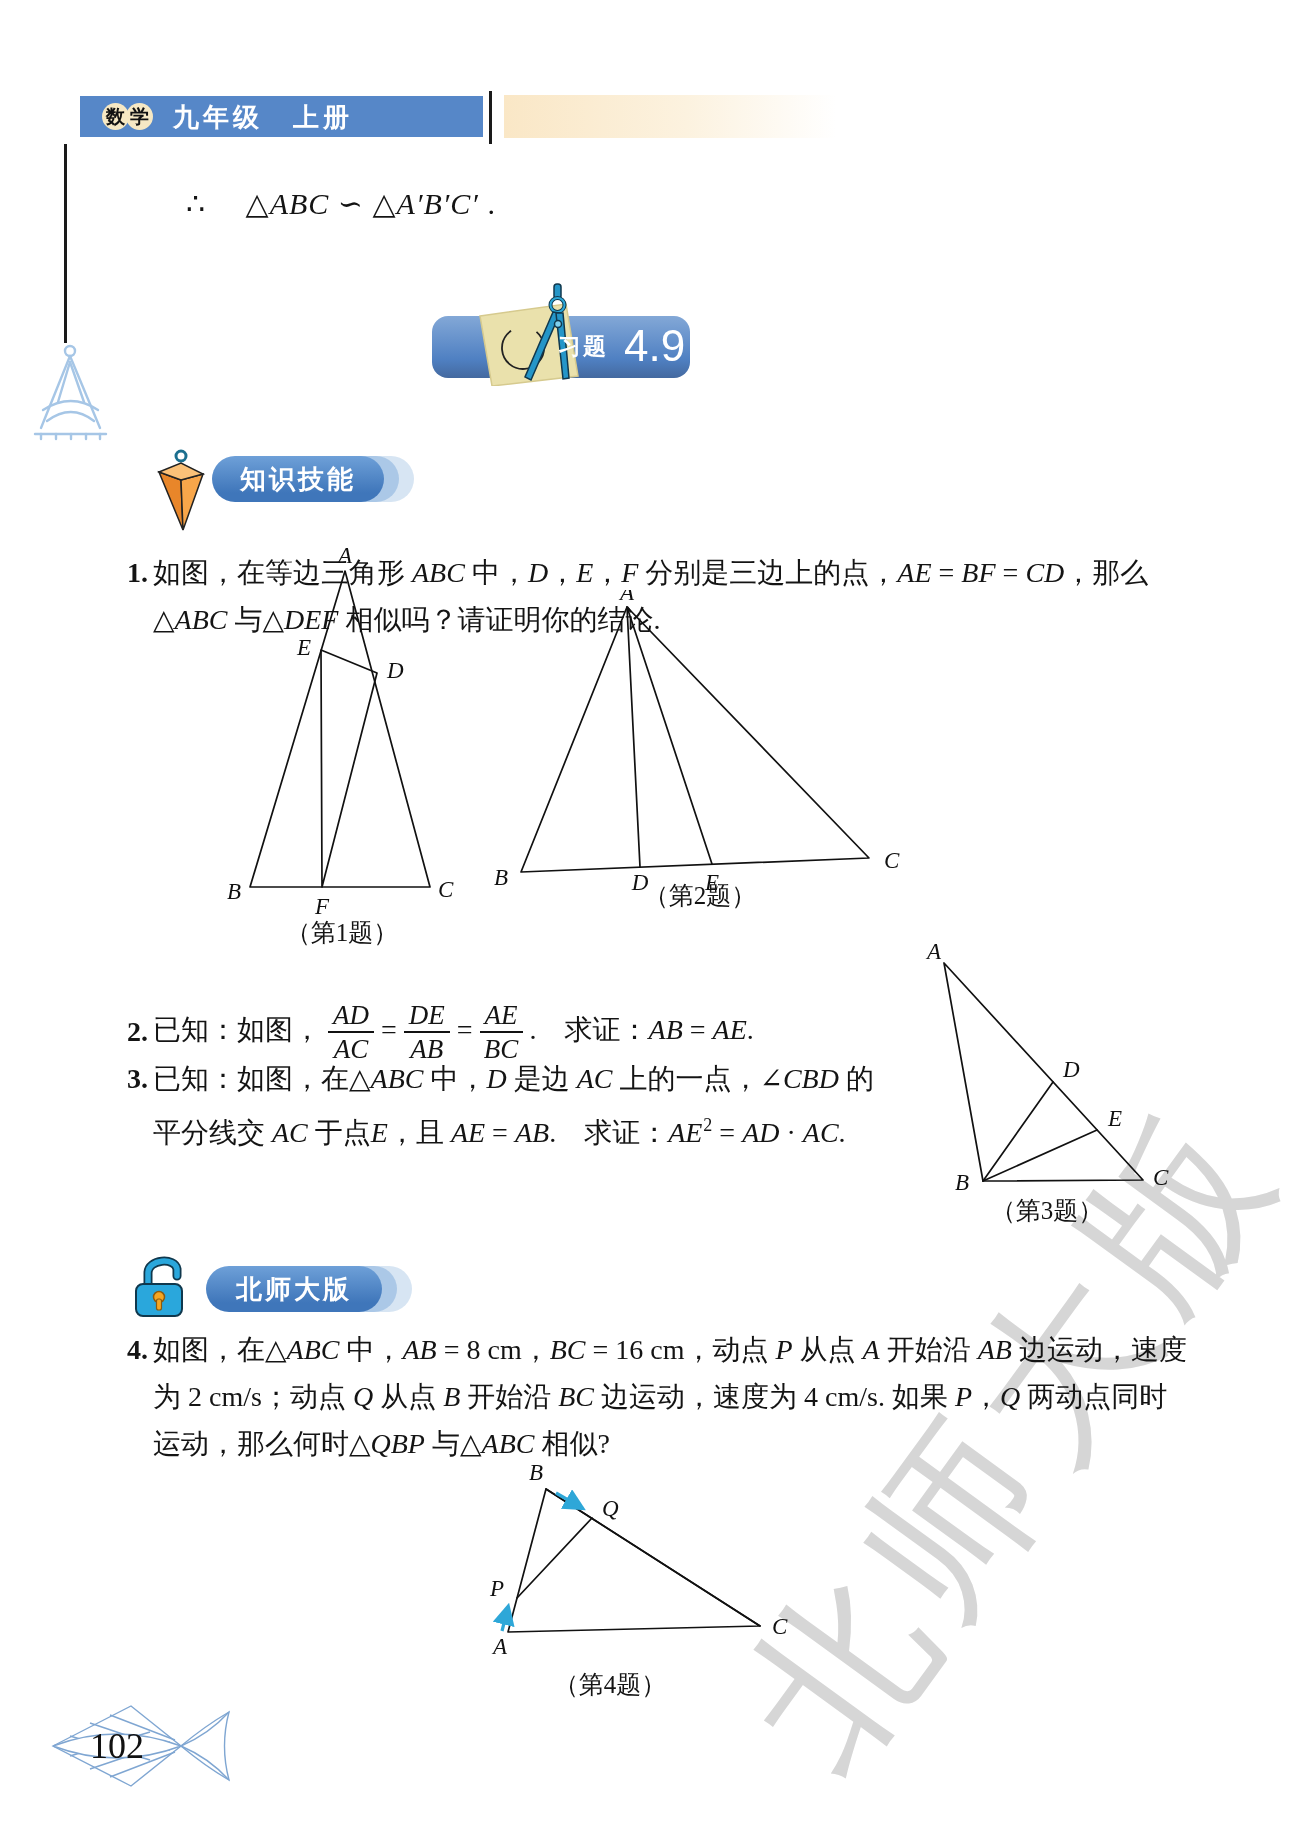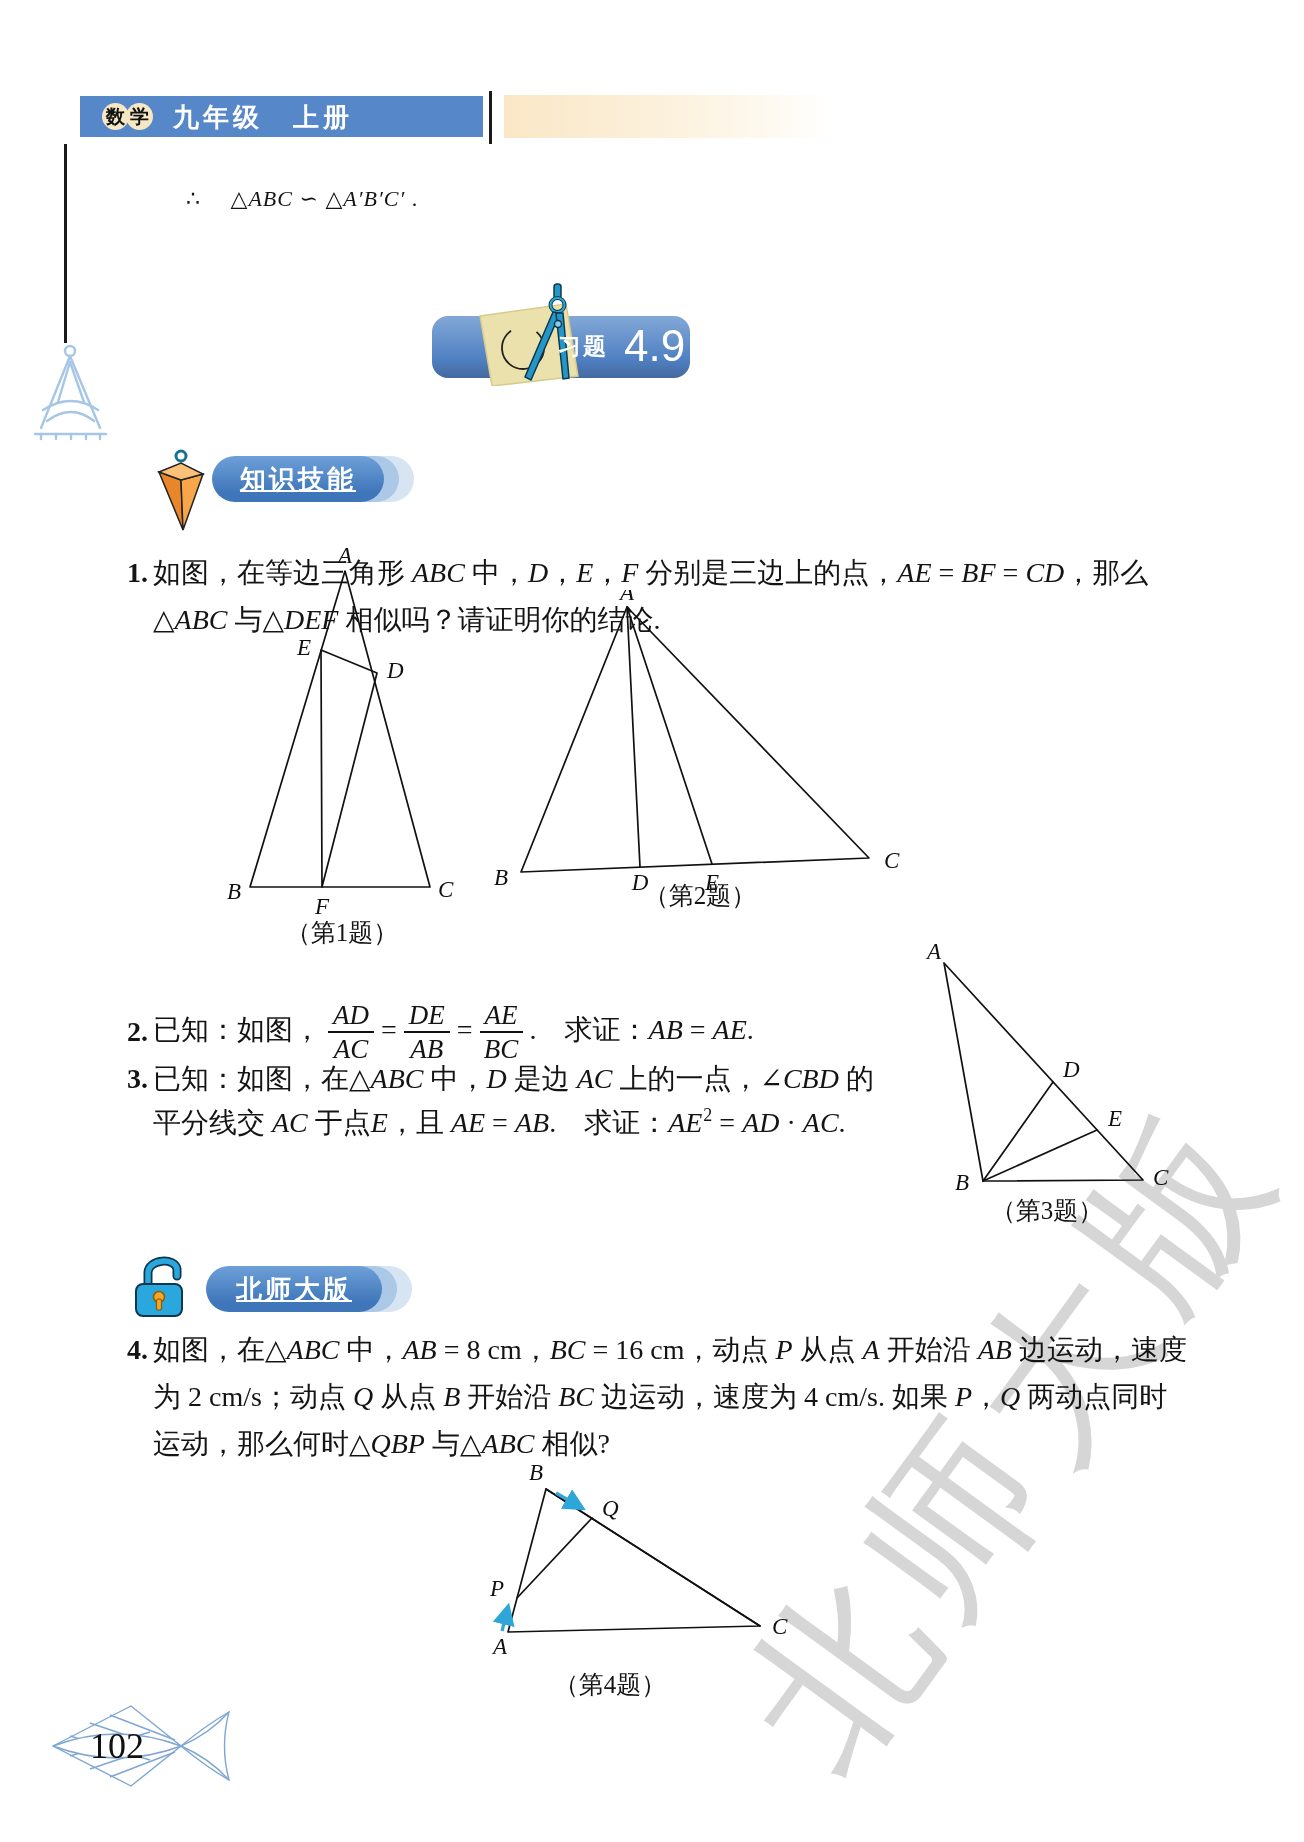--- a/index.html
+++ b/index.html
@@ -15,34 +15,34 @@
            font:bold 19px/27px "Liberation Sans","DejaVu Sans",sans-serif;text-align:center;}
   .subj .c + .c{margin-left:-3px;}
   .banner .t{margin-left:20px;color:#ffffff;letter-spacing:4px;
              font:bold 26px/26px "Liberation Sans","DejaVu Sans",sans-serif;}
   .hdiv{left:489px;top:91px;width:3px;height:53px;background:#1a1a1a;}
   .peach{left:504px;top:95px;width:332px;height:43px;
          background:linear-gradient(90deg,#fae7c6 0%,#fcf2df 55%,#ffffff 100%);}
   .lrule{left:64px;top:144px;width:3px;height:199px;background:#1a1a1a;}
 
   
-  .intro{left:186px;top:184px;font-size:22px;white-space:nowrap;letter-spacing:1px;}
+  .intro{left:186px;top:184px;font-size:30px;white-space:nowrap;letter-spacing:1px;}
 
   
   .exbadge{left:425px;top:282px;width:300px;height:104px;}
   .exrect{position:absolute;left:7px;top:34px;width:258px;height:62px;border-radius:16px;
           background:linear-gradient(180deg,#83a8d7 0%,#4f80c2 70%,#44699f 100%);}
   .extext{position:absolute;left:133px;top:38px;display:flex;align-items:center;color:#fff;
           font-family:"Liberation Sans","DejaVu Sans",sans-serif;}
   .extext .p{font-size:23px;font-weight:bold;letter-spacing:2px;}
   .extext .n{font-size:44px;margin-left:16px;line-height:52px;}
 
   
   .secbadge{height:90px;}
-  .pill{position:absolute;border-radius:24px;height:46px;text-decoration:underline;}
+  .pill{position:absolute;border-radius:24px;height:46px;}
   .pill.main{display:flex;align-items:center;justify-content:center;color:#fff;
              font:bold 26px/26px "Liberation Sans","DejaVu Sans",sans-serif;letter-spacing:3px;
              background:linear-gradient(180deg,#6ea0d8 0%,#3f76ba 80%);}
 
   
   .prob{white-space:nowrap;font-size:28px;}
   .pl{height:47px;line-height:47px;white-space:nowrap;}
   .pl.cont{padding-left:26px;}
   .pnum{display:inline-block;width:26px;font-weight:bold;}
   .m{font-style:italic;}
@@ -176,21 +176,21 @@
             <span class="fd">AB</span>
           </span>=<span class="frac">
             <span class="fn">AE</span>
             <span class="fd">BC</span>
           </span>.　求证：<span class="m">AB</span> = <span class="m">AE</span>.</span>
       </div>
   </div>
 
   <div class="abs prob content" style="left:127px;top:1056px">
     <div class="pl" style="height:45px;line-height:45px"><span class="pnum">3.</span><span>已知：如图，在△<span class="m">ABC</span> 中，<span class="m">D</span> 是边 <span class="m">AC</span> 上的一点，∠<span class="m">CBD</span> 的</span></div>
-    <div class="pl cont" style="height:45px;line-height:43px"><span>平分线交 <span class="m">AC</span> 于点<span class="m">E</span>，且 <span class="m">AE</span> = <span class="m">AB</span>.　求证：<span class="m">AE</span><span class="sp">2</span> = <span class="m">AD</span> · <span class="m">AC</span>.</span></div>
+    <div class="pl cont" style="height:45px;line-height:64px"><span>平分线交 <span class="m">AC</span> 于点<span class="m">E</span>，且 <span class="m">AE</span> = <span class="m">AB</span>.　求证：<span class="m">AE</span><span class="sp">2</span> = <span class="m">AD</span> · <span class="m">AC</span>.</span></div>
   </div>
 
   <svg class="abs content" style="left:920px;top:943px" width="265" height="292" viewBox="0 0 265 292">
     <path class="geo" d="M24,20 L63,238 L223,237 Z"></path>
     <path class="geo" d="M63,238 L133,139"></path>
     <path class="geo" d="M63,238 L177,187"></path>
     <text class="flabel" x="14" y="16" text-anchor="middle">A</text>
     <text class="flabel" x="49" y="247" text-anchor="end">B</text>
     <text class="flabel" x="233" y="242" text-anchor="start">C</text>
     <text class="flabel" x="143" y="134" text-anchor="start">D</text>

